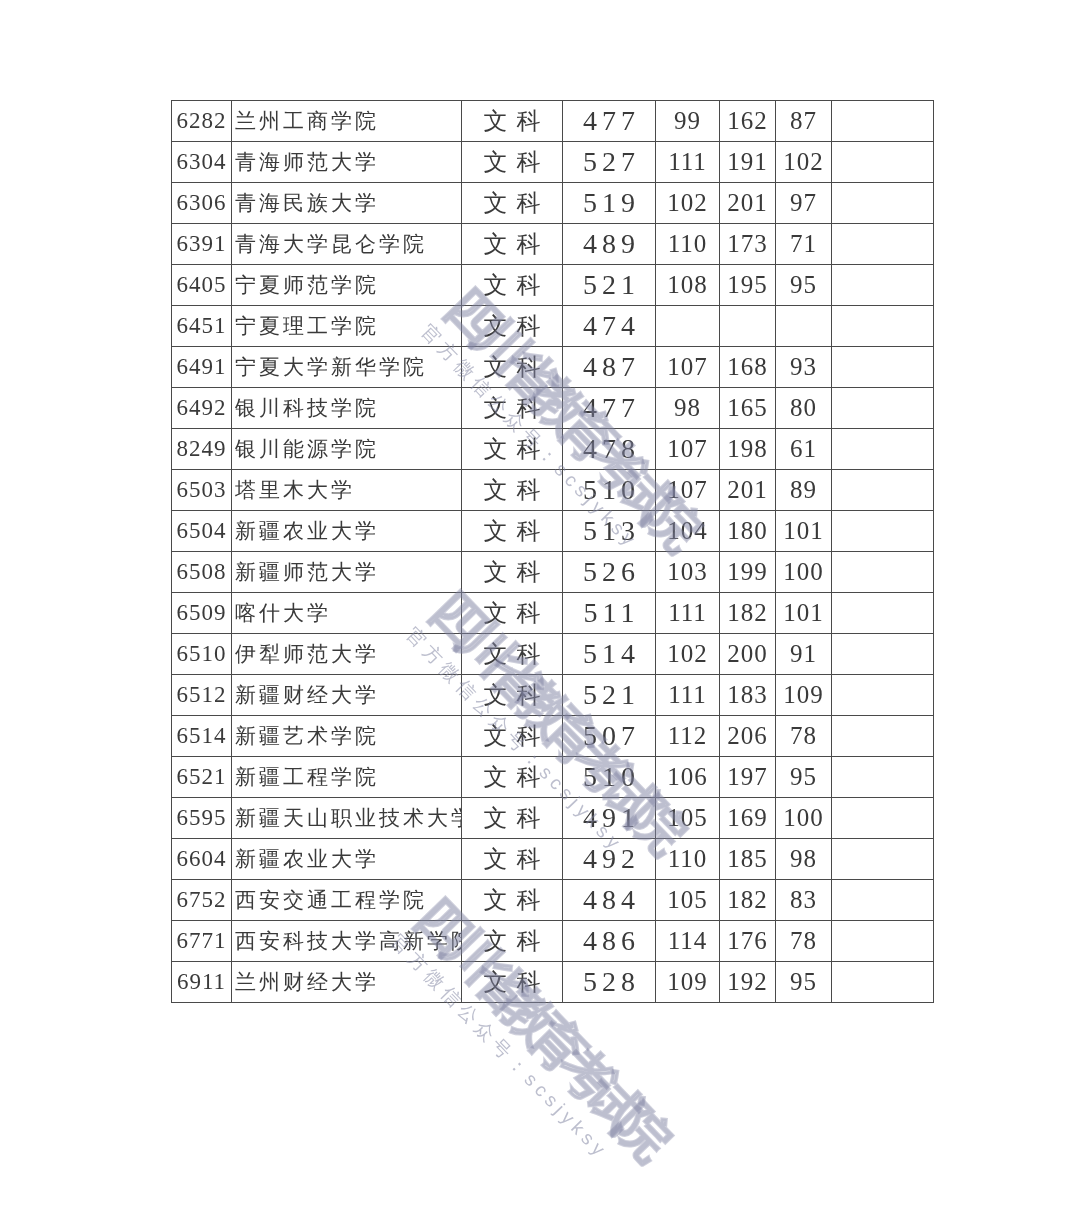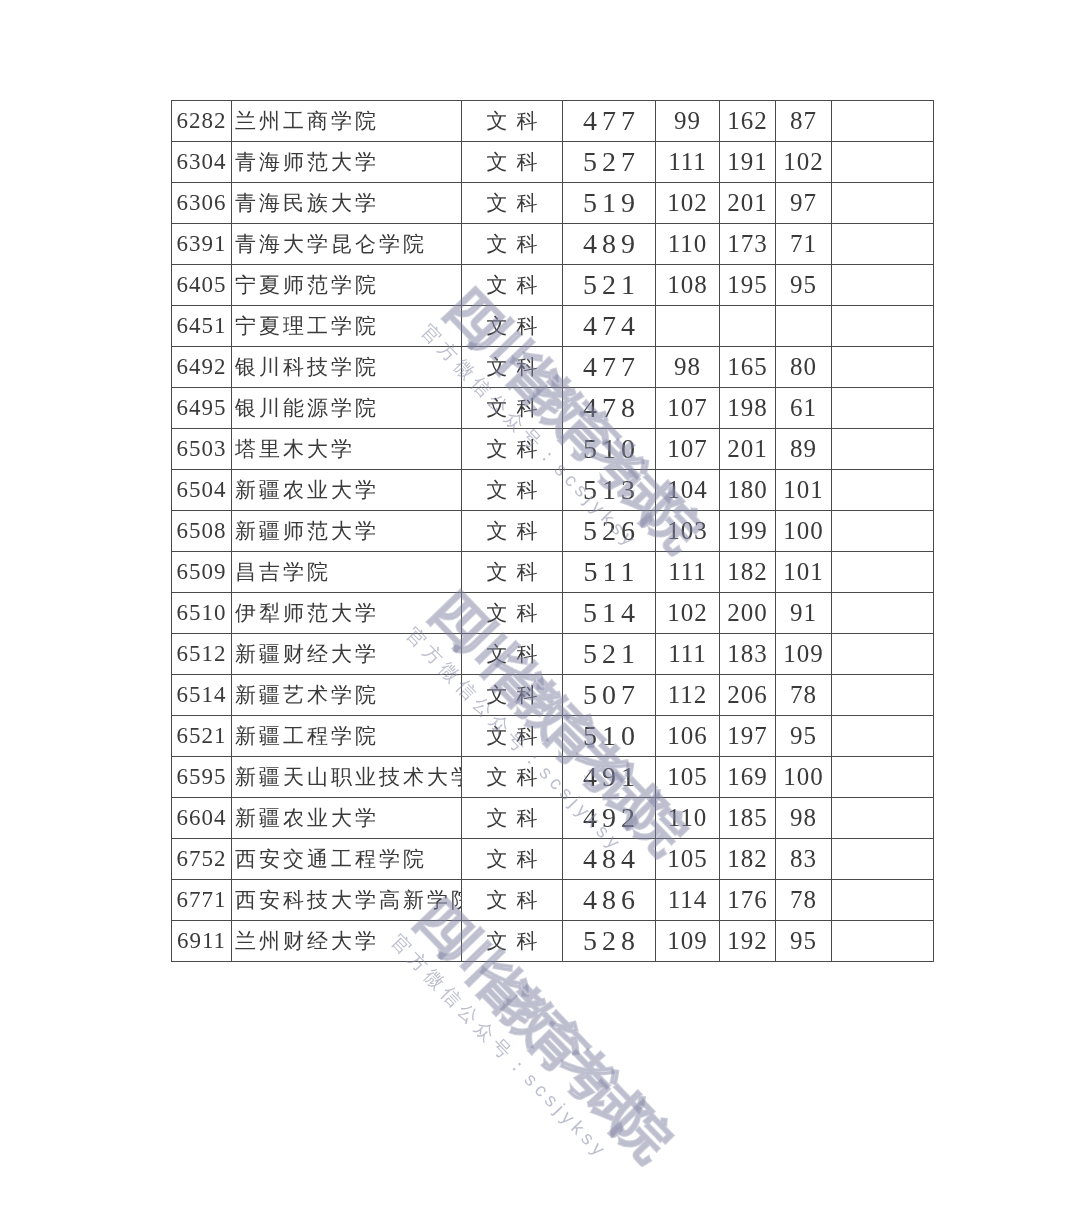--- a/index.html
+++ b/index.html
@@ -47,21 +47,21 @@
     font-size: 23px;
     letter-spacing: 1px;
   }
   .score-table td.c1 {               
     text-align: left;
     padding-left: 3px;
     font-size: 21px;
     letter-spacing: 3px;
   }
   .score-table td.c2 {               
-    font-size: 21px;
+    font-size: 24px;
     letter-spacing: 9px;
     text-indent: 9px;
   }
   .score-table td.c3 {               
     font-size: 28px;
     letter-spacing: 5px;
     text-indent: 5px;
   }
   .score-table td.c4,
   .score-table td.c5,
@@ -174,31 +174,41 @@
           <td class="c0">6451</td>
           <td class="c1">宁夏理工学院</td>
           <td class="c2">文科</td>
           <td class="c3">474</td>
           <td class="c4"></td>
           <td class="c5"></td>
           <td class="c6"></td>
           <td class="c7"></td>
         </tr>
         <tr>
+          <td class="c0">6491</td>
+          <td class="c1">宁夏大学新华学院</td>
+          <td class="c2">文科</td>
+          <td class="c3">487</td>
+          <td class="c4">107</td>
+          <td class="c5">168</td>
+          <td class="c6">93</td>
+          <td class="c7"></td>
+        </tr>
+        <tr>
           <td class="c0">6492</td>
           <td class="c1">银川科技学院</td>
           <td class="c2">文科</td>
           <td class="c3">477</td>
           <td class="c4">98</td>
           <td class="c5">165</td>
           <td class="c6">80</td>
           <td class="c7"></td>
         </tr>
         <tr>
-          <td class="c0">6495</td>
+          <td class="c0">8249</td>
           <td class="c1">银川能源学院</td>
           <td class="c2">文科</td>
           <td class="c3">478</td>
           <td class="c4">107</td>
           <td class="c5">198</td>
           <td class="c6">61</td>
           <td class="c7"></td>
         </tr>
         <tr>
           <td class="c0">6503</td>
@@ -225,21 +235,21 @@
           <td class="c1">新疆师范大学</td>
           <td class="c2">文科</td>
           <td class="c3">526</td>
           <td class="c4">103</td>
           <td class="c5">199</td>
           <td class="c6">100</td>
           <td class="c7"></td>
         </tr>
         <tr>
           <td class="c0">6509</td>
-          <td class="c1">昌吉学院</td>
+          <td class="c1">喀什大学</td>
           <td class="c2">文科</td>
           <td class="c3">511</td>
           <td class="c4">111</td>
           <td class="c5">182</td>
           <td class="c6">101</td>
           <td class="c7"></td>
         </tr>
         <tr>
           <td class="c0">6510</td>
           <td class="c1">伊犁师范大学</td>

